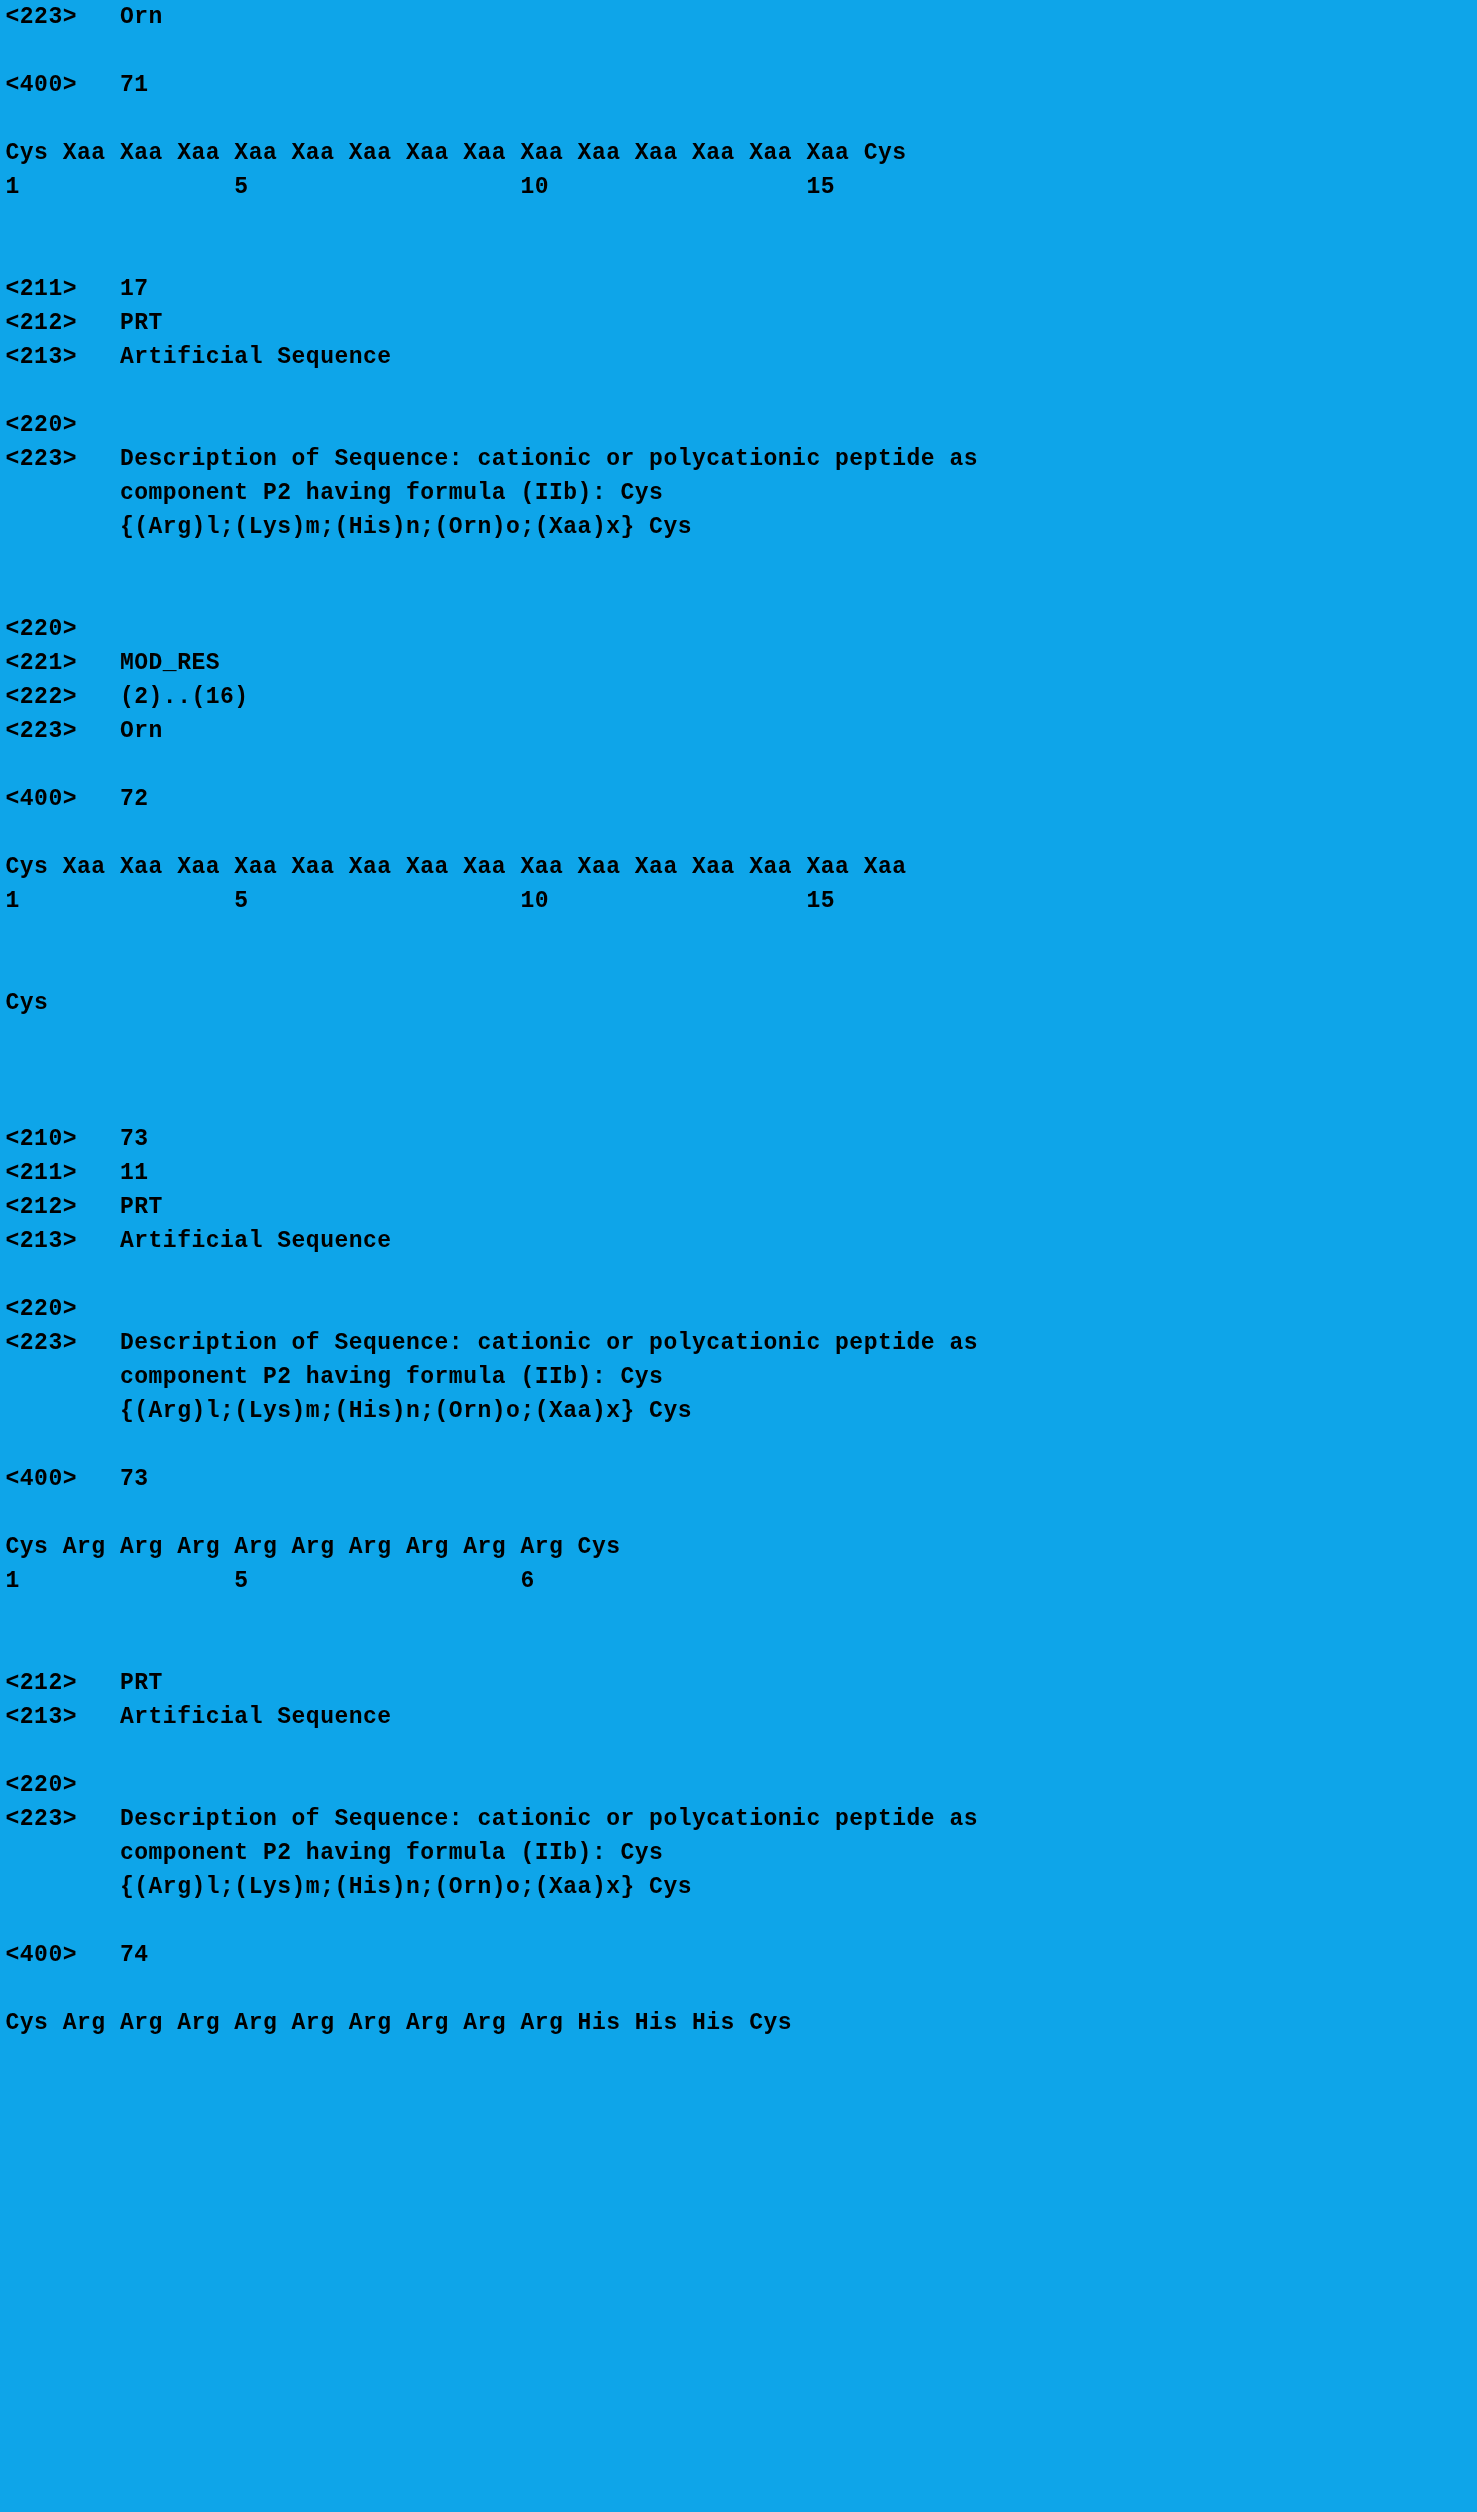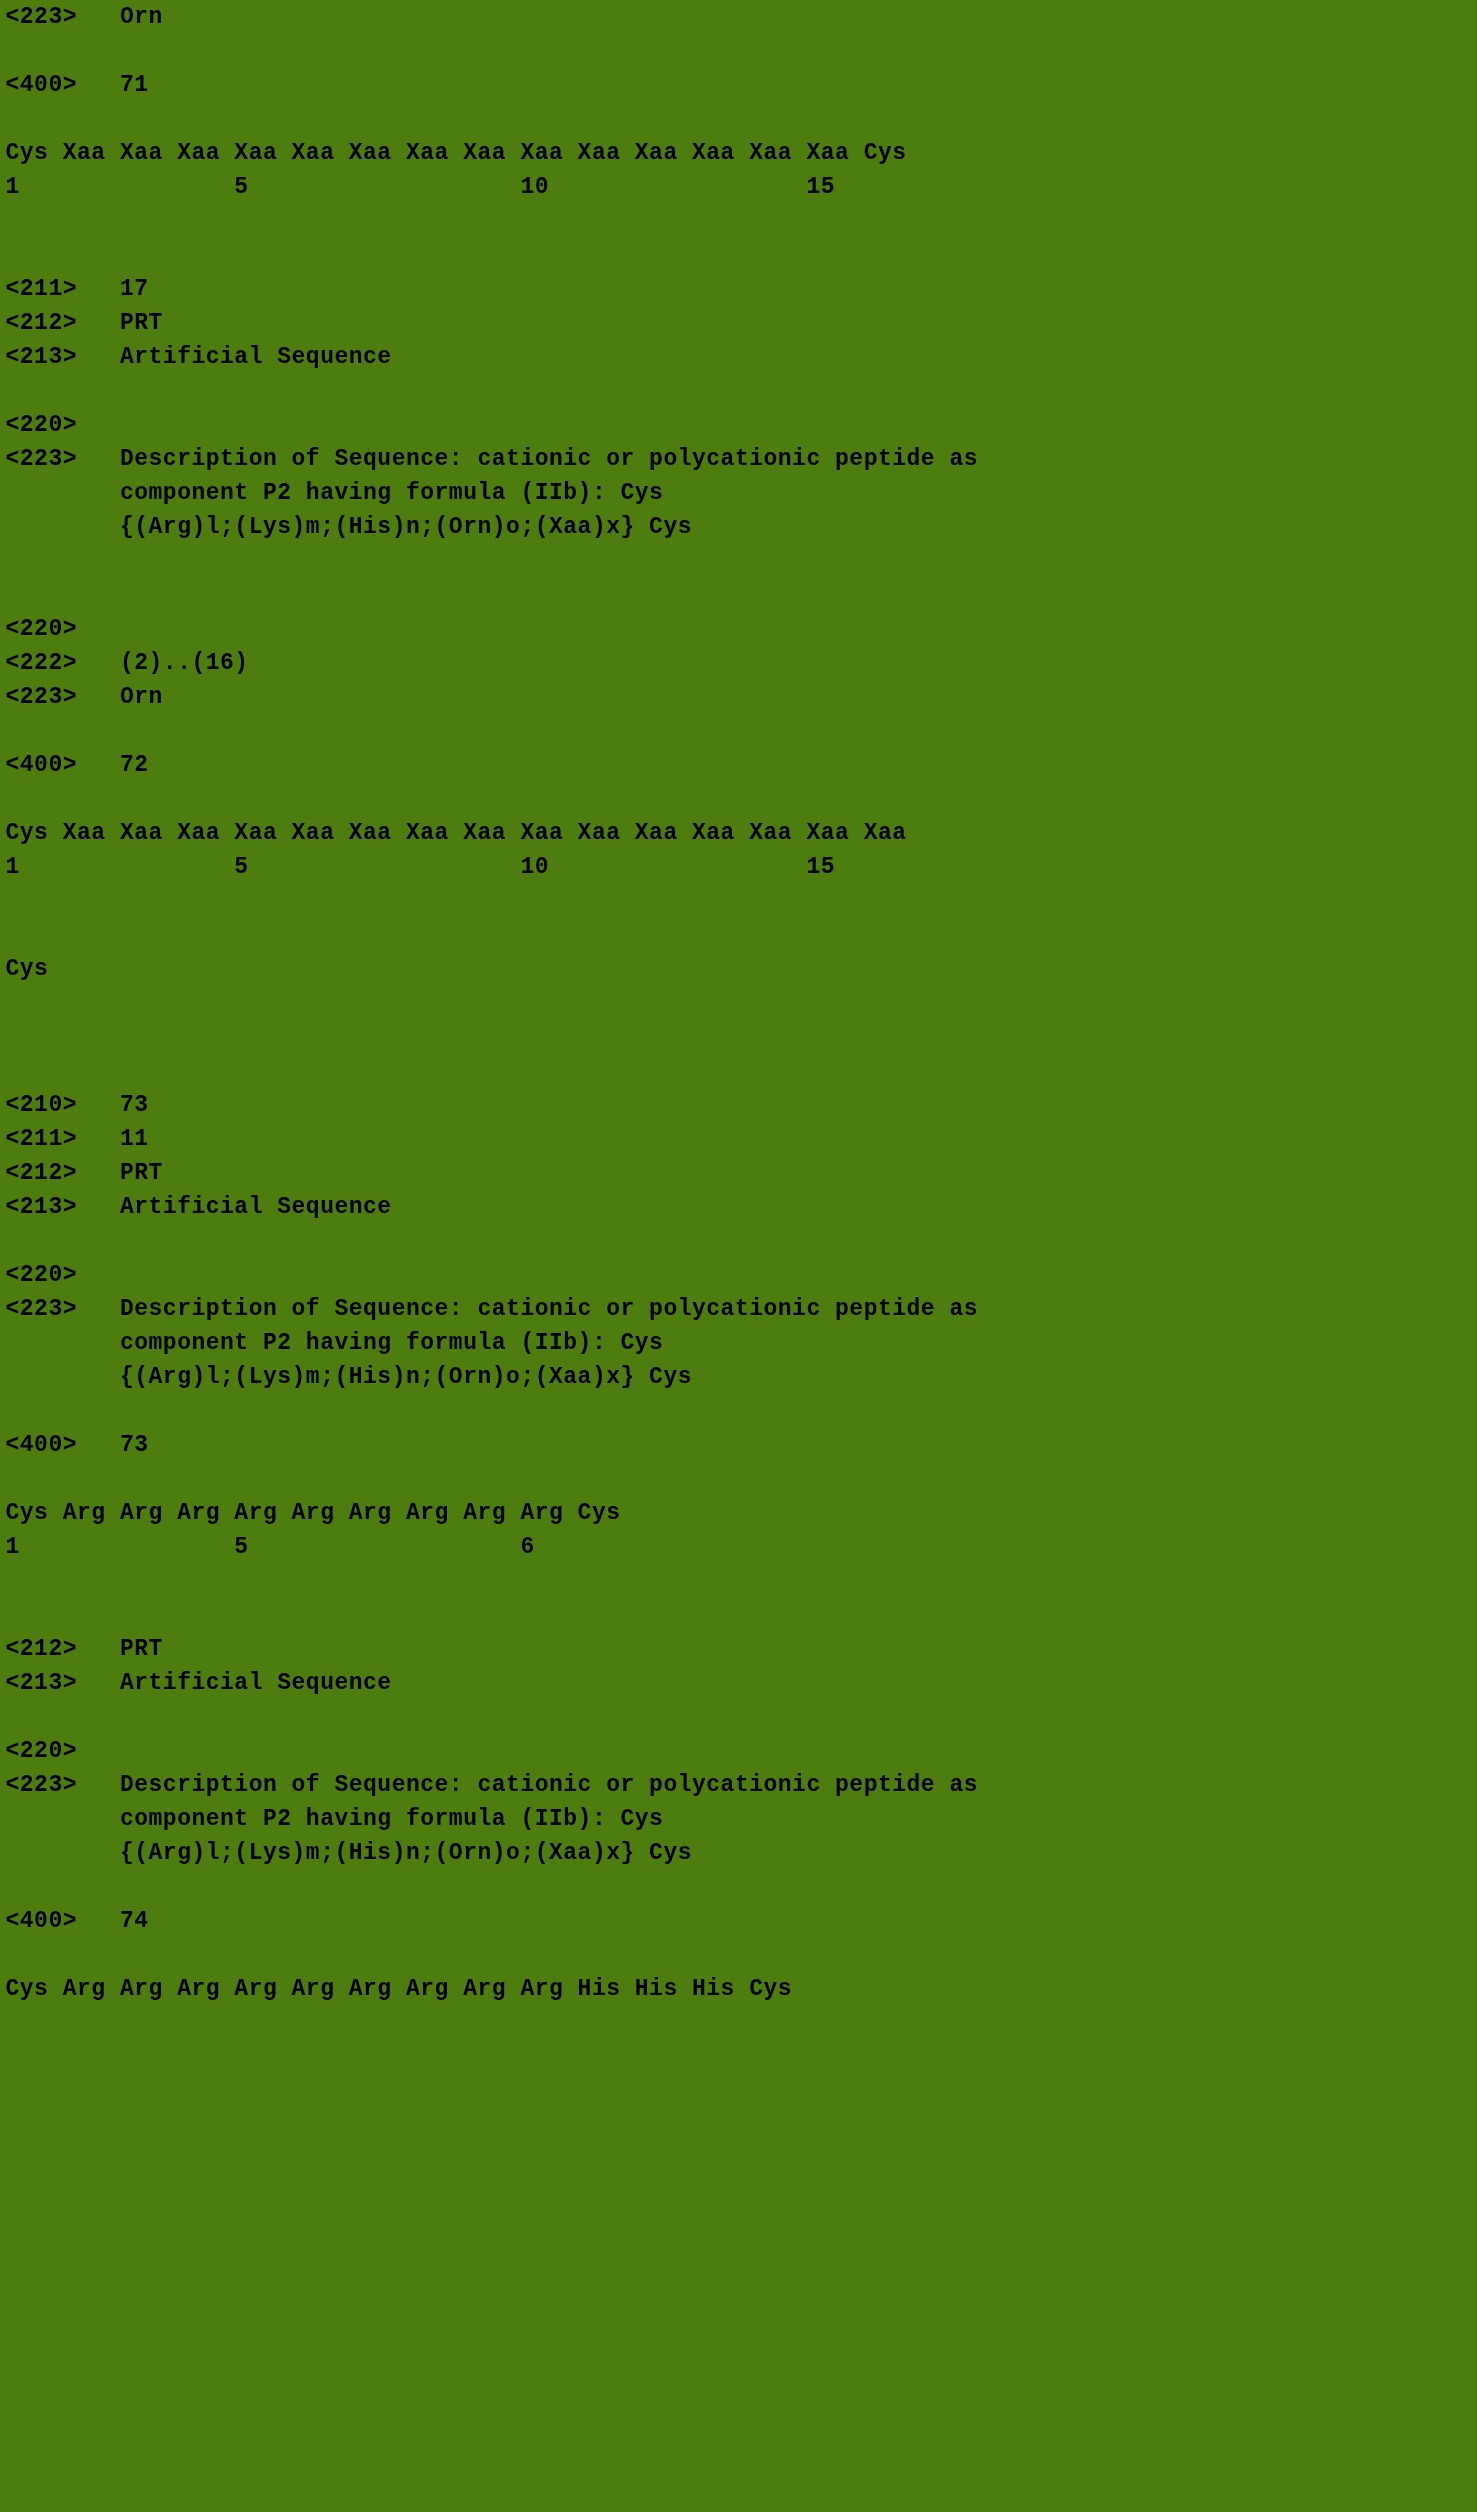--- a/index.html
+++ b/index.html
@@ -10,21 +10,21 @@
   body {
     font-family: "Liberation Mono", "DejaVu Sans Mono", monospace;
     color: #000000;
   }
   #page {
     width: 1477px;
     min-height: 2512px;
     position: relative;
     box-sizing: border-box;
     padding: 0 0 0 0;
-    background: #4d7c0f;
+    background: #0ea5e9;
   }
   .doc {
     padding: 0px 37px 0 5.5px;
   }
   .line {
     font-size: 23px;
     line-height: 34px;
     letter-spacing: 0.5px;
     white-space: pre;
     font-weight: 700;
@@ -51,20 +51,21 @@
       <div class="line">&lt;212&gt;   PRT</div>
       <div class="line">&lt;213&gt;   Artificial Sequence</div>
       <div class="line blank"></div>
       <div class="line">&lt;220&gt;</div>
       <div class="line">&lt;223&gt;   Description of Sequence: cationic or polycationic peptide as</div>
       <div class="line">        component P2 having formula (IIb): Cys</div>
       <div class="line">        {(Arg)l;(Lys)m;(His)n;(Orn)o;(Xaa)x} Cys</div>
       <div class="line blank"></div>
       <div class="line blank"></div>
       <div class="line">&lt;220&gt;</div>
+      <div class="line">&lt;221&gt;   MOD_RES</div>
       <div class="line">&lt;222&gt;   (2)..(16)</div>
       <div class="line">&lt;223&gt;   Orn</div>
       <div class="line blank"></div>
       <div class="line">&lt;400&gt;   72</div>
       <div class="line blank"></div>
       <div class="line">Cys Xaa Xaa Xaa Xaa Xaa Xaa Xaa Xaa Xaa Xaa Xaa Xaa Xaa Xaa Xaa</div>
       <div class="line">1               5                   10                  15</div>
       <div class="line blank"></div>
       <div class="line blank"></div>
       <div class="line">Cys</div>

